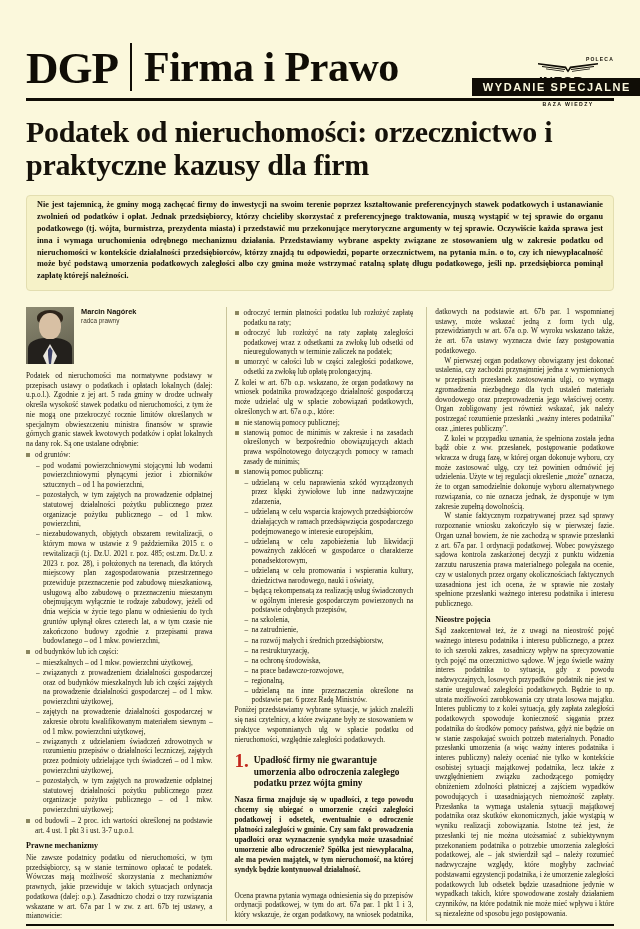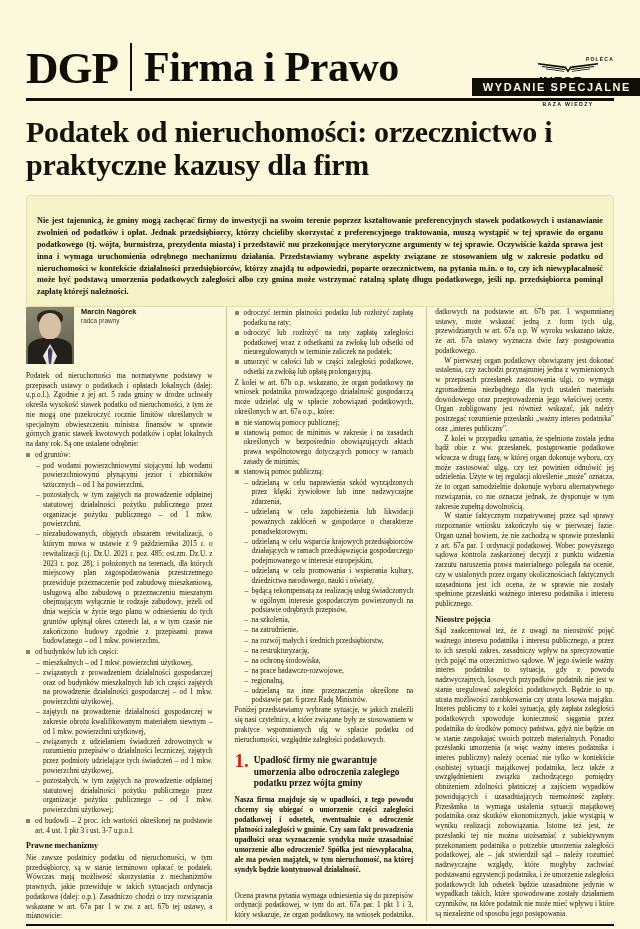--- a/index.html
+++ b/index.html
@@ -61,21 +61,21 @@
     margin:14px 26px 0 26px;
     font-size:30px;line-height:1.13;font-weight:bold;letter-spacing:-0.3px;
   }
 
   
   .lead{
     margin:13px 26px 0 26px;
     background:#f6f2c8;
     border:1px solid #e3deb0;
     border-radius:4px;
-    padding:19px 10px 8px 10px;
+    padding:3px 10px 8px 10px;
     font-size:8.2px;line-height:1.44;font-weight:bold;
     text-align:justify;
   }
 
   
   .cols{
     position:absolute;left:26px;right:26px;top:307px;bottom:8px;
     display:flex;gap:13px;
   }
   .col{width:191px;position:relative;overflow:hidden;}
@@ -233,22 +233,22 @@
         <li>umorzyć w całości lub w części zaległości podatkowe, odsetki za zwłokę lub opłatę prolongacyjną.</li>
       </ul>
       <p class="body">Z kolei w art. 67b o.p. wskazano, że organ podatkowy na wniosek podatnika prowadzącego działalność gospodarczą może udzielać ulg w spłacie zobowiązań podatkowych, określonych w art. 67a o.p., które:</p>
       <ul class="sq">
         <li>nie stanowią pomocy publicznej;</li>
         <li>stanowią pomoc de minimis w zakresie i na zasadach określonych w bezpośrednio obowiązujących aktach prawa wspólnotowego dotyczących pomocy w ramach zasady de minimis;</li>
         <li>stanowią pomoc publiczną:</li>
       </ul>
       <ul class="dash">
         <li>udzielaną w celu naprawienia szkód wyrządzonych przez klęski żywiołowe lub inne nadzwyczajne zdarzenia,</li>
+        <li>udzielaną w celu wsparcia krajowych przedsiębiorców działających w ramach przedsięwzięcia gospodarczego podejmowanego w interesie europejskim,</li>
         <li>udzielaną w celu zapobieżenia lub likwidacji poważnych zakłóceń w gospodarce o charakterze ponadsektorowym,</li>
-        <li>udzielaną w celu wsparcia krajowych przedsiębiorców działających w ramach przedsięwzięcia gospodarczego podejmowanego w interesie europejskim,</li>
         <li>udzielaną w celu promowania i wspierania kultury, dziedzictwa narodowego, nauki i oświaty,</li>
         <li>będącą rekompensatą za realizację usług świadczonych w ogólnym interesie gospodarczym powierzonych na podstawie odrębnych przepisów,</li>
         <li>na szkolenia,</li>
         <li>na zatrudnienie,</li>
         <li>na rozwój małych i średnich przedsiębiorstw,</li>
         <li>na restrukturyzację,</li>
         <li>na ochronę środowiska,</li>
         <li>na prace badawczo-rozwojowe,</li>
         <li>regionalną,</li>
         <li>udzielaną na inne przeznaczenia określone na podstawie par. 6 przez Radę Ministrów.</li>

